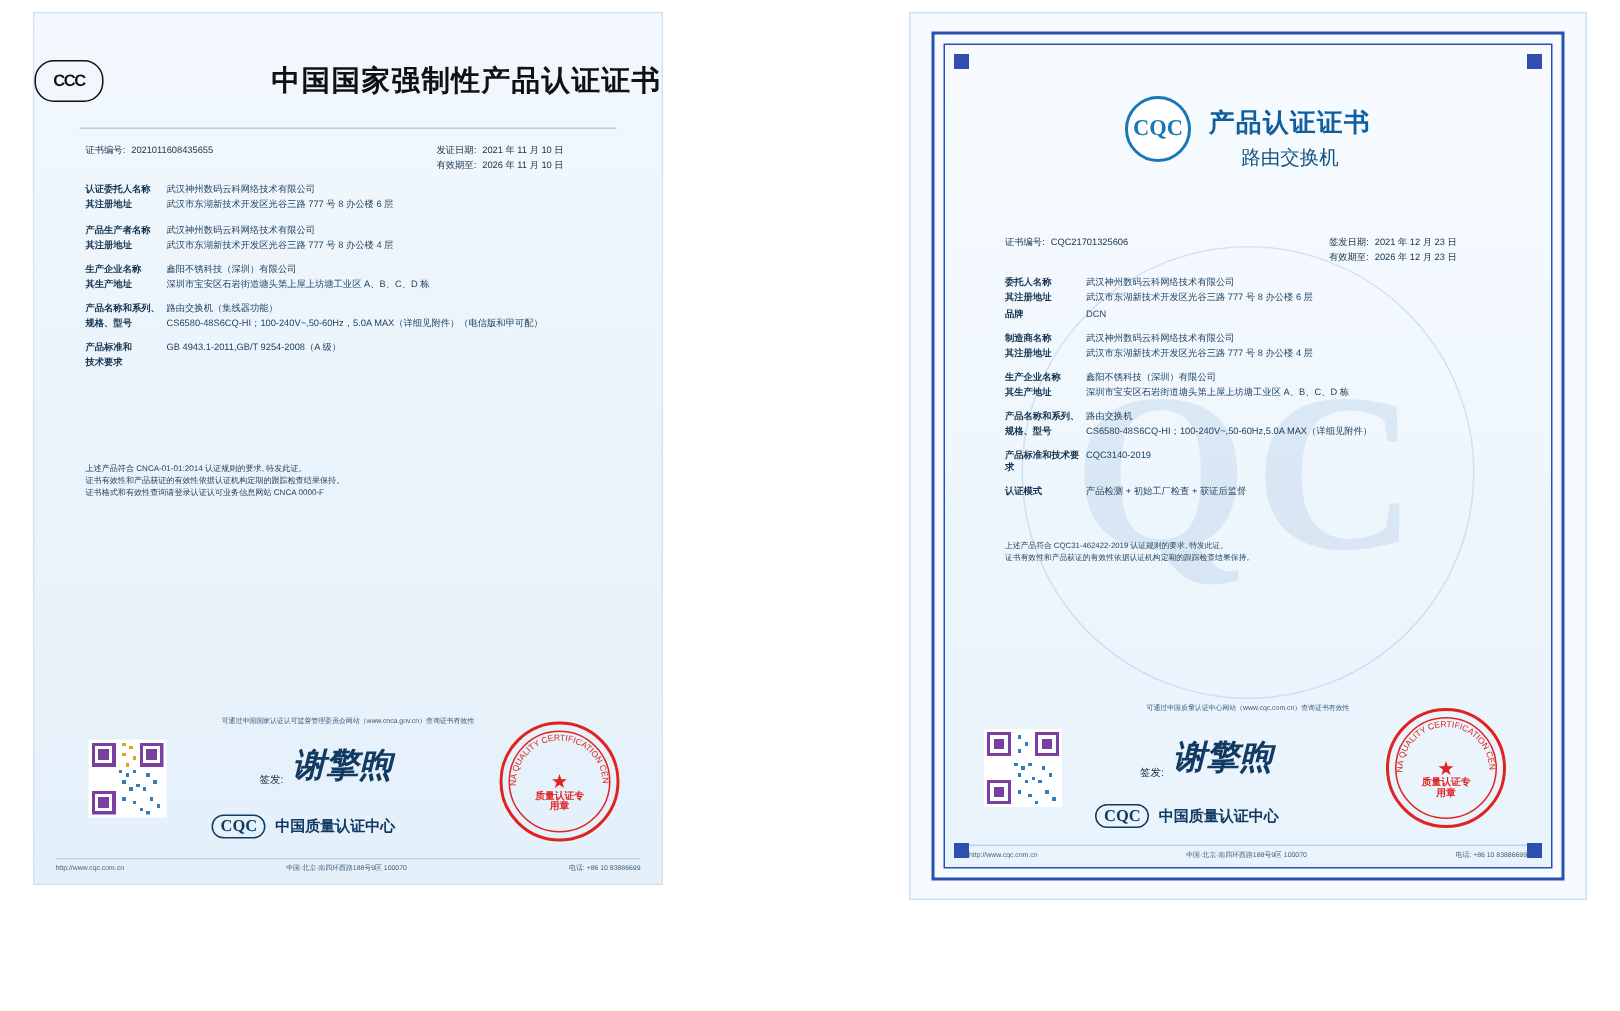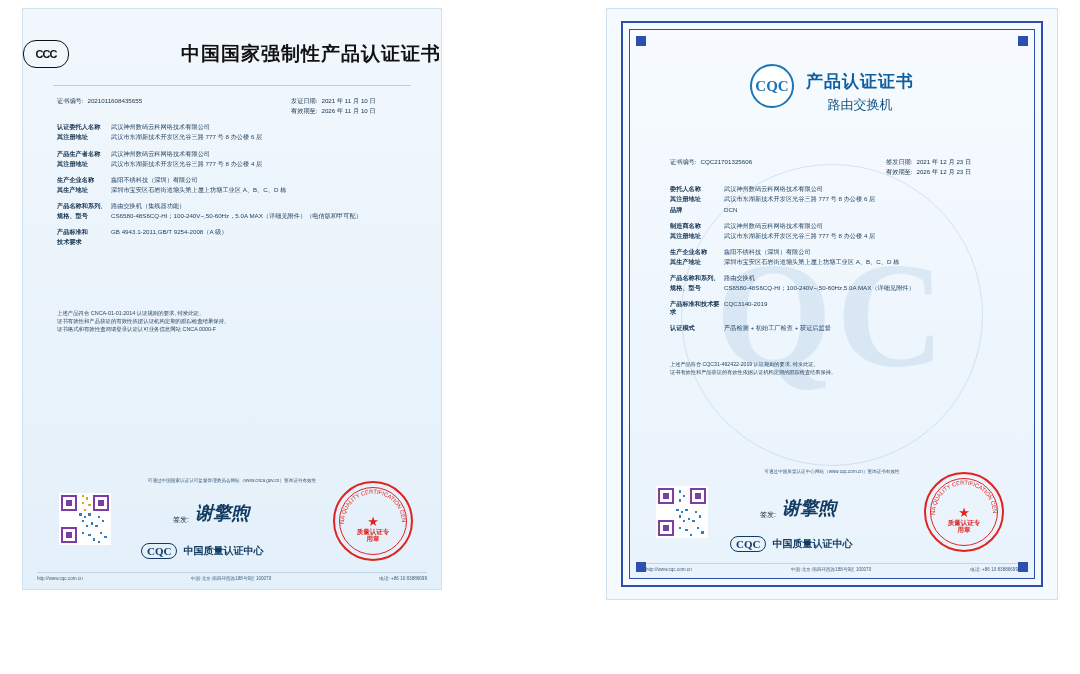--- a/index.html
+++ b/index.html
@@ -30,21 +30,21 @@
   .noteA{position:absolute;left:34px;right:34px;top:300px;font-size:5.4px;line-height:1.5;color:#24455f;}
 
   .footnoteA{position:absolute;left:34px;right:34px;bottom:106px;text-align:center;font-size:4.6px;color:#3a5a75;}
 
   
   .qr{position:absolute;width:52px;height:52px;background:#fff;padding:2px;box-sizing:border-box;}
   .qrcanvas{width:100%;height:100%;display:block;}
 
   .signrow{position:absolute;display:flex;align-items:flex-end;gap:6px;}
   .signlbl{font-size:7px;color:#16324a;}
-  .signname{font-family:Liberation Mono, monospace;font-size:18px;color:#123b63;font-weight:bold;font-style:italic;}
+  .signname{font-family:Liberation Mono, monospace;font-size:22px;color:#123b63;font-weight:bold;font-style:italic;}
 
   .cqcrow{position:absolute;display:flex;align-items:center;gap:6px;}
   .cqclogo{border:1.4px solid #123b63;border-radius:10px;padding:1px 5px;font-size:11px;font-weight:bold;color:#123b63;font-family:"Liberation Serif",serif;}
   .cqctext{font-size:10px;font-weight:bold;color:#123b63;}
 
   
   .seal{position:absolute;border-radius:50%;border:2.4px solid #e0231f;box-sizing:border-box;}
   .seal .ring2{position:absolute;inset:4px;border-radius:50%;border:1px solid #e0231f;}
   .seal .star{position:absolute;left:50%;top:50%;transform:translate(-50%,-50%);color:#e0231f;font-size:13px;}
   .sealcenter{position:absolute;left:50%;top:50%;transform:translate(-50%,-50%);text-align:center;color:#e0231f;font-size:6.5px;line-height:1.15;font-weight:bold;}

